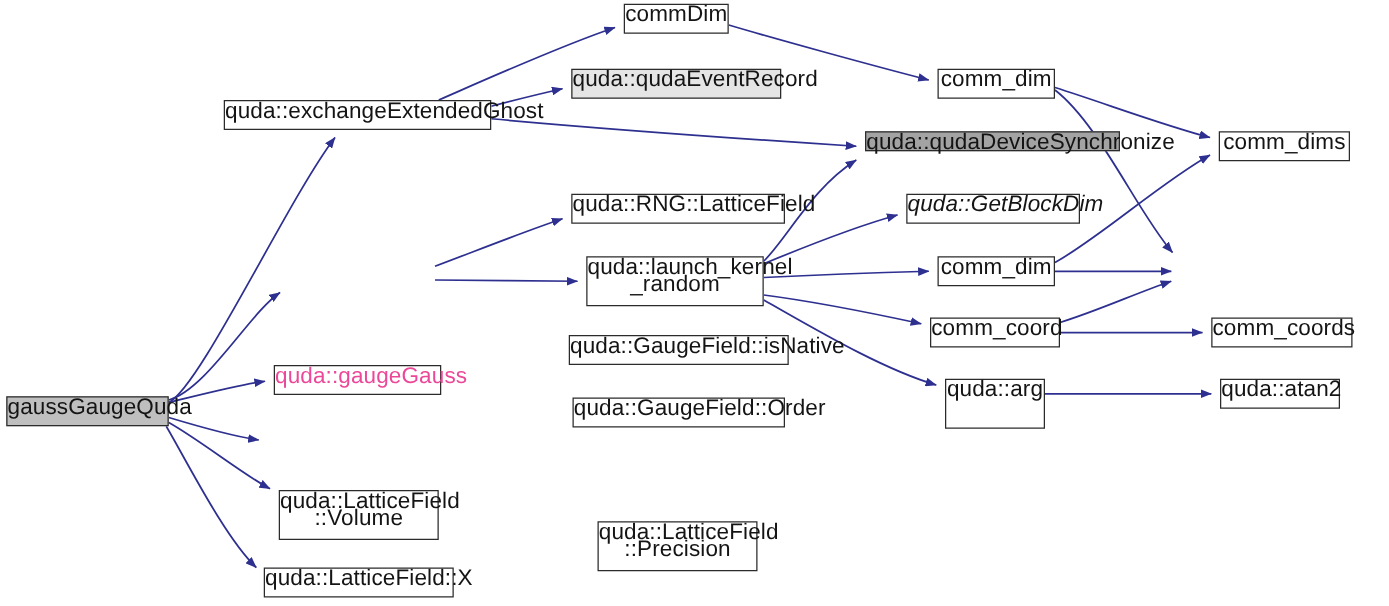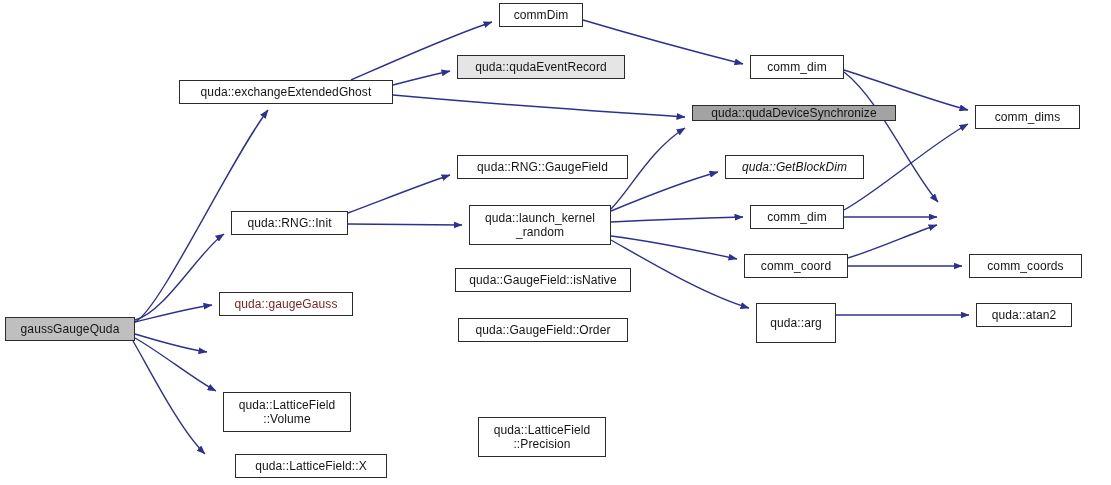--- a/index.html
+++ b/index.html
@@ -23,25 +23,24 @@
     width: 1111px;
     height: 485px;
     pointer-events: none;
   }
   .node {
     position: absolute;
     box-sizing: border-box;
     border: 1px solid #2b2b2b;
     background: #ffffff;
     color: #141414;
-    font-size: 12px;
+    font-size: 18px;
     line-height: 14px;
     letter-spacing: 0.1px;
     display: flex;
-    align-items: center;
     justify-content: center;
     text-align: center;
     white-space: pre-line;
     z-index: 5;
     cursor: pointer;
   }
   .node.root {
     background: #bfbfbf;
     border: 1px solid #2b2b2b;
   }
@@ -83,28 +82,27 @@
         <path d="M844,72 C880,100 910,170 938,202" fill="none" stroke="#2e3090" stroke-width="1.4" marker-end="url(#arrowhead)"></path>
         <path d="M844,210 C880,190 930,145 968,124" fill="none" stroke="#2e3090" stroke-width="1.4" marker-end="url(#arrowhead)"></path>
         <path d="M844,217 C880,217 910,217 937,217" fill="none" stroke="#2e3090" stroke-width="1.4" marker-end="url(#arrowhead)"></path>
         <path d="M848,258 C880,248 910,234 937,225" fill="none" stroke="#2e3090" stroke-width="1.4" marker-end="url(#arrowhead)"></path>
         <path d="M848,266 C885,266 930,266 962,266" fill="none" stroke="#2e3090" stroke-width="1.4" marker-end="url(#arrowhead)"></path>
         <path d="M836,315 C880,315 930,315 969,315" fill="none" stroke="#2e3090" stroke-width="1.4" marker-end="url(#arrowhead)"></path>
       </g>
   </svg>
 <div class="node root" style="left: 5px; top: 317px; width: 130px; height: 24px; border-color: rgb(43, 43, 43); color: rgb(20, 20, 20); background: rgb(191, 191, 191);"><span class="nlabel">gaussGaugeQuda</span></div>
     <div class="node" style="left: 179px; top: 80px; width: 214px; height: 24px; border-color: rgb(43, 43, 43); color: rgb(20, 20, 20); background: rgb(255, 255, 255);"><span class="nlabel">quda::exchangeExtendedGhost</span></div>
-    <div class="node" style="left: 231px; top: 211px; width: 117px; height: 24px; border-color: rgb(43, 43, 43); color: rgb(20, 20, 20); background: rgb(255, 255, 255);"><span class="nlabel">quda::RNG::Init</span></div>
-    <div class="node" style="left: 219px; top: 292px; width: 134px; height: 24px; border-color: rgb(43, 43, 43); color: #7f1d1d; background: rgb(255, 255, 255);"><span class="nlabel">quda::gaugeGauss</span></div>
+    <div class="node" style="left: 219px; top: 292px; width: 134px; height: 24px; border-color: rgb(43, 43, 43); color: #ec4899; background: rgb(255, 255, 255);"><span class="nlabel">quda::gaugeGauss</span></div>
     <div class="node" style="left: 223px; top: 392px; width: 128px; height: 40px; border-color: rgb(43, 43, 43); color: rgb(20, 20, 20); background: rgb(255, 255, 255);"><span class="nlabel">quda::LatticeField
 ::Volume</span></div>
-    <div class="node" style="left: 211px; top: 454px; width: 152px; height: 24px; border-color: rgb(43, 43, 43); color: rgb(20, 20, 20); background: rgb(255, 255, 255); margin-left: 24px;"><span class="nlabel">quda::LatticeField::X</span></div>
+    <div class="node" style="left: 211px; top: 454px; width: 152px; height: 24px; border-color: rgb(43, 43, 43); color: rgb(20, 20, 20); background: rgb(255, 255, 255);"><span class="nlabel">quda::LatticeField::X</span></div>
     <div class="node" style="left: 499px; top: 3px; width: 84px; height: 24px; border-color: rgb(43, 43, 43); color: rgb(20, 20, 20); background: rgb(255, 255, 255);"><span class="nlabel">commDim</span></div>
     <div class="node" style="left: 457px; top: 55px; width: 168px; height: 24px; border-color: rgb(43, 43, 43); color: rgb(20, 20, 20); background: #e5e5e5;"><span class="nlabel">quda::qudaEventRecord</span></div>
-    <div class="node" style="left: 457px; top: 155px; width: 171px; height: 24px; border-color: rgb(43, 43, 43); color: rgb(20, 20, 20); background: rgb(255, 255, 255);"><span class="nlabel">quda::RNG::GaugeField</span></div>
+    <div class="node" style="left: 457px; top: 155px; width: 171px; height: 24px; border-color: rgb(43, 43, 43); color: rgb(20, 20, 20); background: rgb(255, 255, 255);"><span class="nlabel">quda::RNG::LatticeField</span></div>
     <div class="node" style="left: 469px; top: 205px; width: 142px; height: 40px; border-color: rgb(43, 43, 43); color: rgb(20, 20, 20); background: rgb(255, 255, 255);"><span class="nlabel">quda::launch_kernel
 _random</span></div>
     <div class="node" style="left: 455px; top: 268px; width: 176px; height: 24px; border-color: rgb(43, 43, 43); color: rgb(20, 20, 20); background: rgb(255, 255, 255);"><span class="nlabel">quda::GaugeField::isNative</span></div>
     <div class="node" style="left: 458px; top: 318px; width: 170px; height: 24px; border-color: rgb(43, 43, 43); color: rgb(20, 20, 20); background: rgb(255, 255, 255);"><span class="nlabel">quda::GaugeField::Order</span></div>
     <div class="node" style="left: 478px; top: 417px; width: 128px; height: 40px; border-color: rgb(43, 43, 43); color: rgb(20, 20, 20); background: rgb(255, 255, 255);"><span class="nlabel">quda::LatticeField
 ::Precision</span></div>
     <div class="node" style="left: 692px; top: 105px; width: 204px; height: 16px; border-color: rgb(43, 43, 43); color: rgb(20, 20, 20); background: #a3a3a3;"><span class="nlabel">quda::qudaDeviceSynchronize</span></div>
     <div class="node" style="left: 725px; top: 155px; width: 139px; height: 24px; border-color: rgb(43, 43, 43); color: rgb(20, 20, 20); background: rgb(255, 255, 255); font-style: italic;"><span class="nlabel">quda::GetBlockDim</span></div>
     <div class="node" style="left: 750px; top: 55px; width: 94px; height: 24px; border-color: rgb(43, 43, 43); color: rgb(20, 20, 20); background: rgb(255, 255, 255);"><span class="nlabel">comm_dim</span></div>
     <div class="node" style="left: 750px; top: 205px; width: 94px; height: 24px; border-color: rgb(43, 43, 43); color: rgb(20, 20, 20); background: rgb(255, 255, 255);"><span class="nlabel">comm_dim</span></div>

